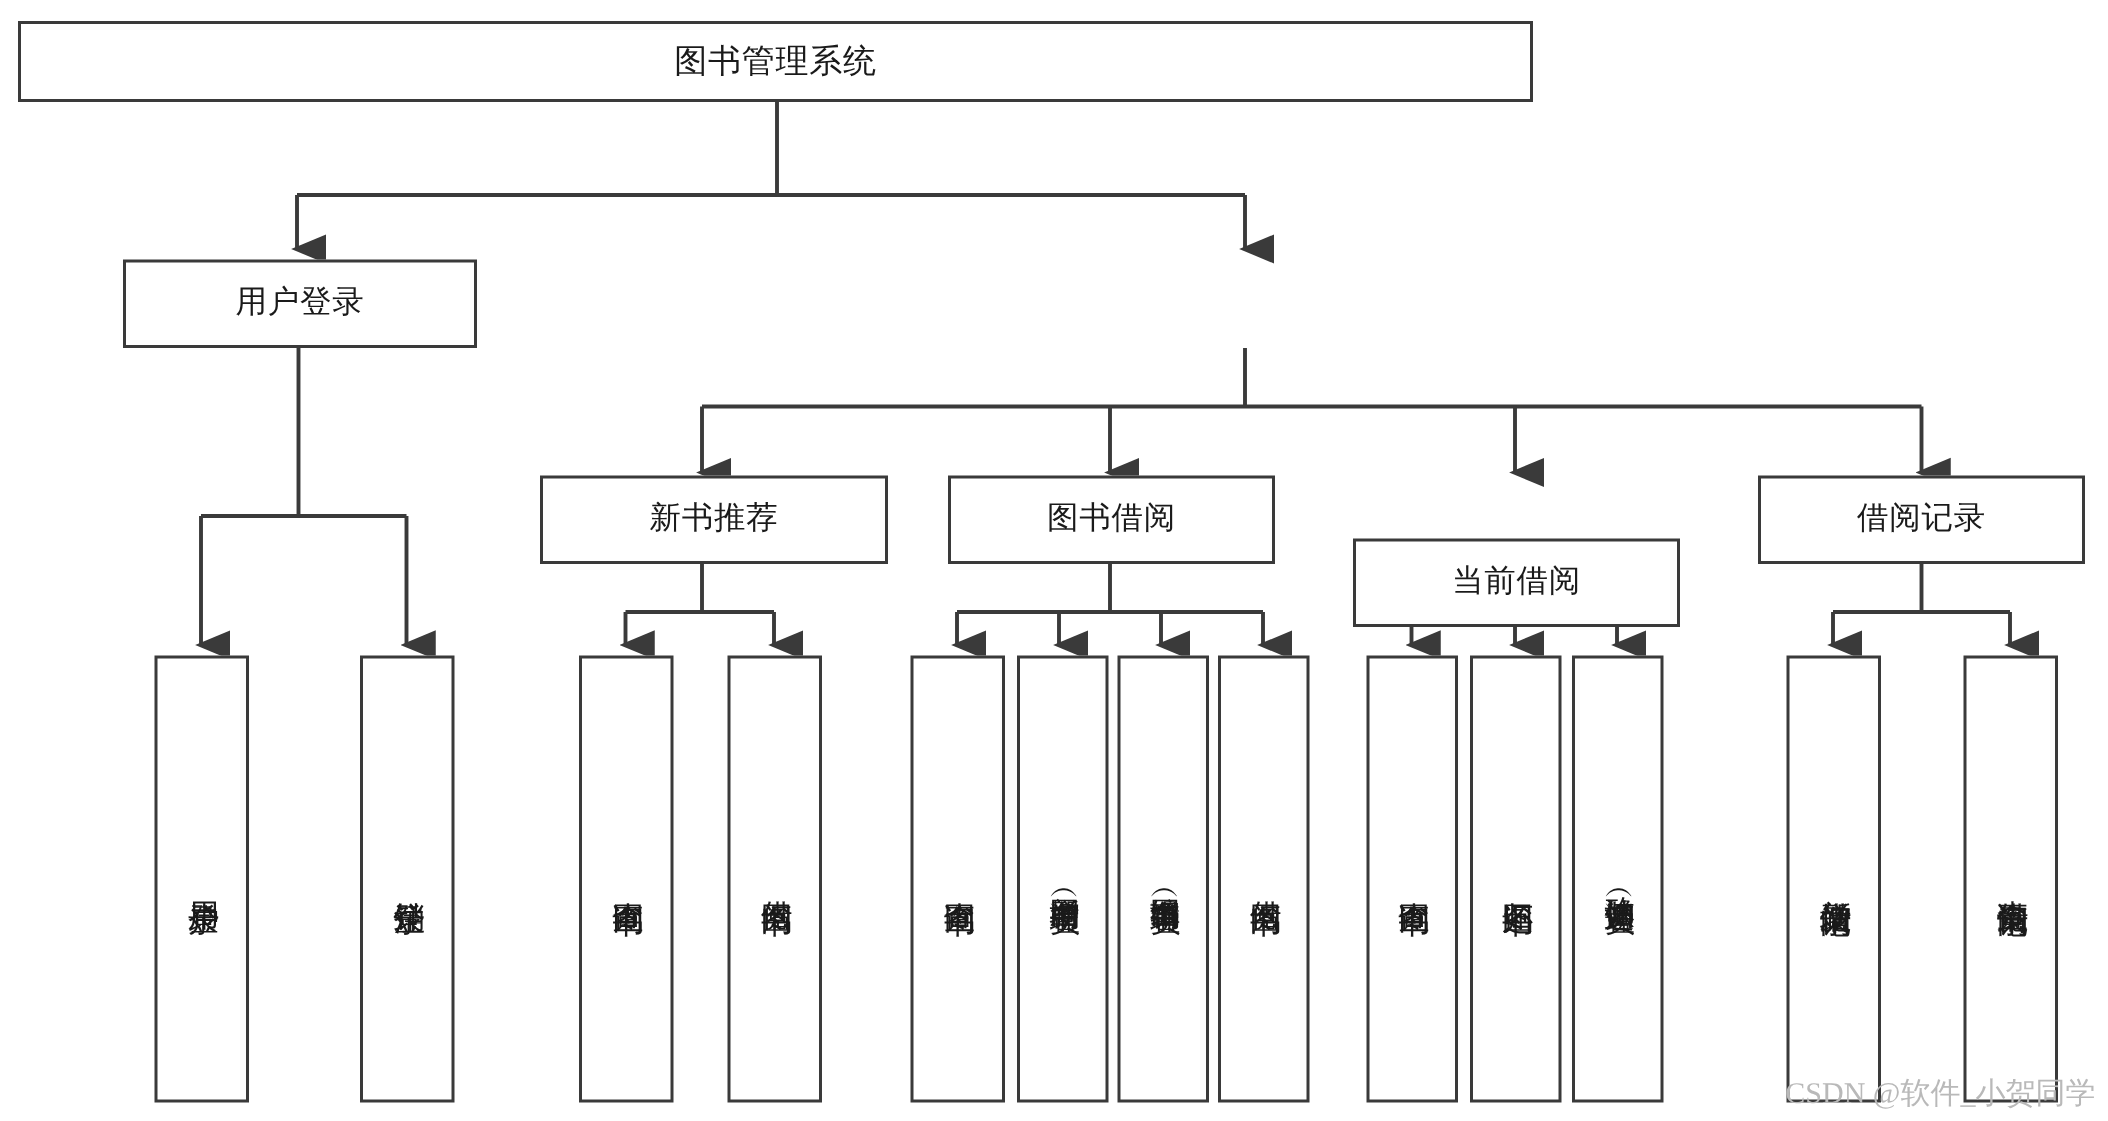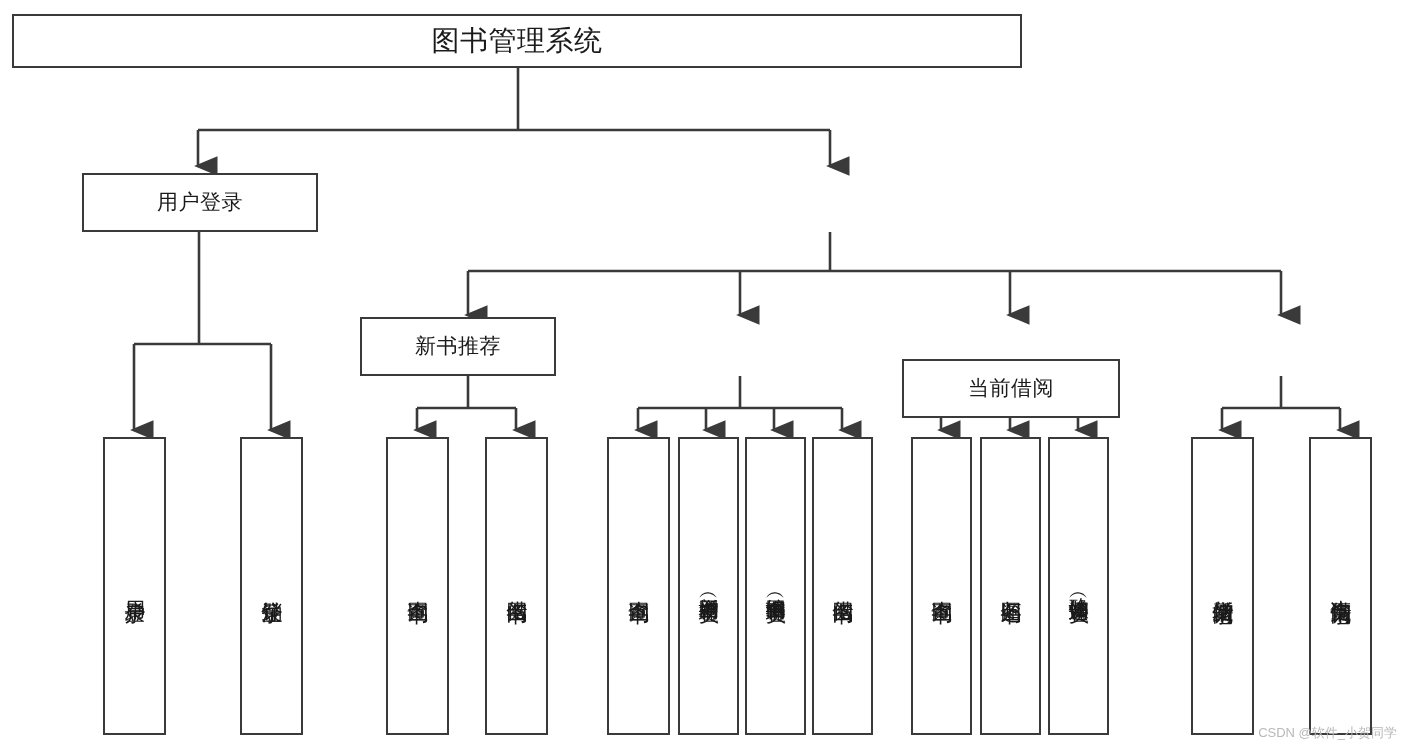--- a/index.html
+++ b/index.html
@@ -41,21 +41,21 @@
     display: block;
     text-align: center;
     line-height: 1.15;
     letter-spacing: 0.5px;
   }
   
   .node.horiz .label {
     font-size: 21px;
   }
   .node.root .label {
-    font-size: 28px;
+    font-size: 22px;
   }
   
   .node.vert {
     align-items: center;
     justify-content: center;
   }
   .node.vert .label {
     writing-mode: vertical-rl;
     text-orientation: upright;
     font-size: 21px;
@@ -63,25 +63,25 @@
     letter-spacing: 1px;
     max-height: 100%;
   }
   .node.vert.two-col .label {
     font-size: 20px;
   }
   .watermark {
     position: absolute;
     right: 8px;
     bottom: 5px;
-    font-size: 13px;
+    font-size: 20px;
     color: #b9b9b9;
     z-index: 5;
     white-space: nowrap;
-    font-family: Liberation Sans, sans-serif;
+    font-family: Liberation Serif, serif;
   }
 </style>
 </head>
 <body>
 
 <div id="canvas">
 
   <svg id="edges" viewBox="0 0 1405 747" xmlns="http://www.w3.org/2000/svg">
     <defs>
       <marker id="arrow" viewBox="0 0 12 12" refX="6" refY="10" markerWidth="9" markerHeight="9" orient="auto-start-reverse">
@@ -133,26 +133,32 @@
   </svg>
 
   <div class="node horiz root" style="left:12px; top:14px; width:1010px; height:54px;">
     <span class="label">图书管理系统</span>
   </div>
 
   <div class="node horiz" style="left:82px; top:173px; width:236px; height:59px;">
     <span class="label">用户登录</span>
   </div>
 
-  <div class="node horiz" style="left:360px; top:317px; width:196px; height:59px;">
+  <div class="node horiz" style="left:360px; top:317px; width:232px; height:59px;">
     <span class="label">新书推荐</span>
+  </div>
+  <div class="node horiz" style="left:632px; top:317px; width:218px; height:59px;">
+    <span class="label">图书借阅</span>
   </div>
   <div class="node horiz" style="left:902px; top:317px; width:218px; height:59px;margin-top:42px;">
     <span class="label">当前借阅</span>
   </div>
+  <div class="node horiz" style="left:1172px; top:317px; width:218px; height:59px;">
+    <span class="label">借阅记录</span>
+  </div>
 
   <div class="node vert" style="left:103px; top:437px; width:63px; height:298px;">
     <span class="label">用户登录</span>
   </div>
   <div class="node vert" style="left:240px; top:437px; width:63px; height:298px;">
     <span class="label">注销登录</span>
   </div>
 
   <div class="node vert" style="left:386px; top:437px; width:63px; height:298px;">
     <span class="label">查询图书</span>

